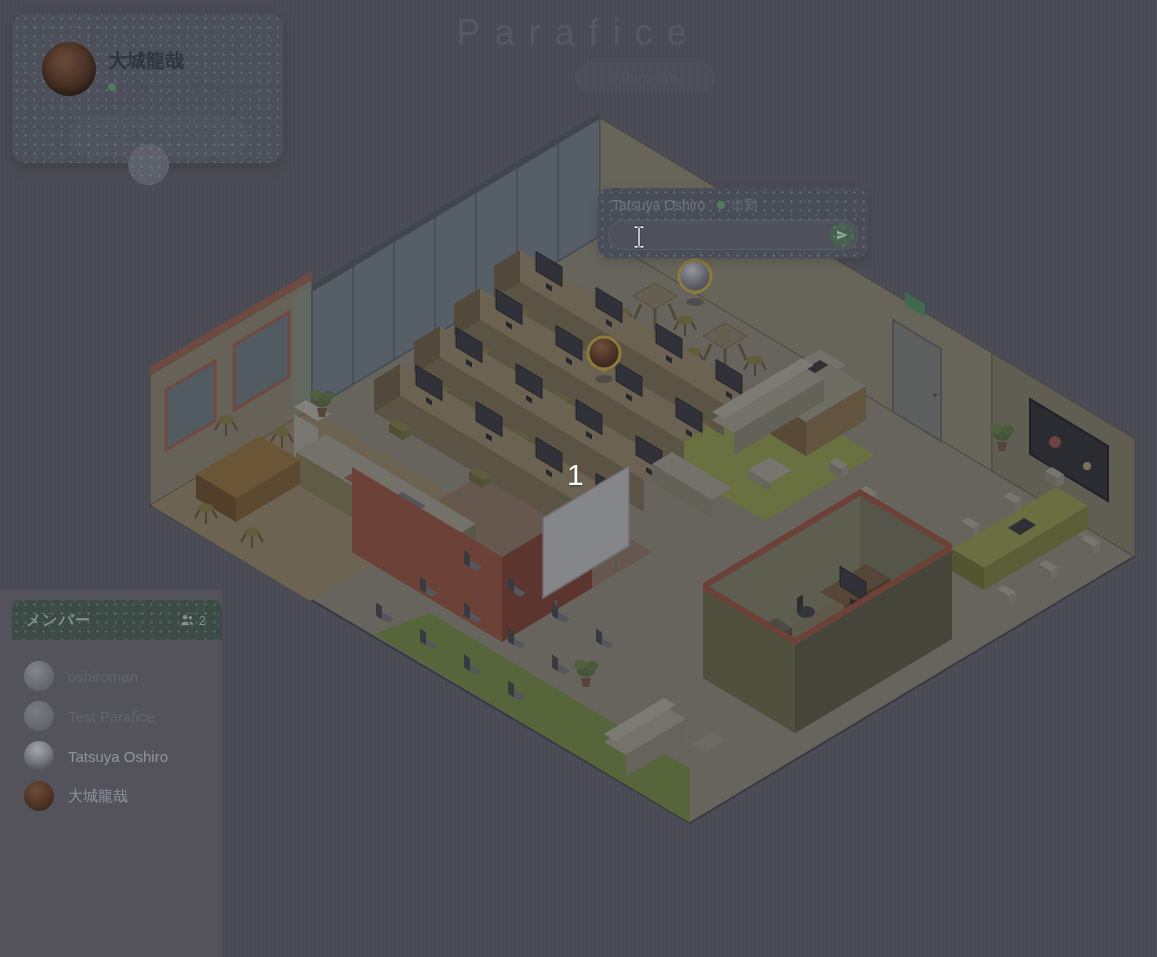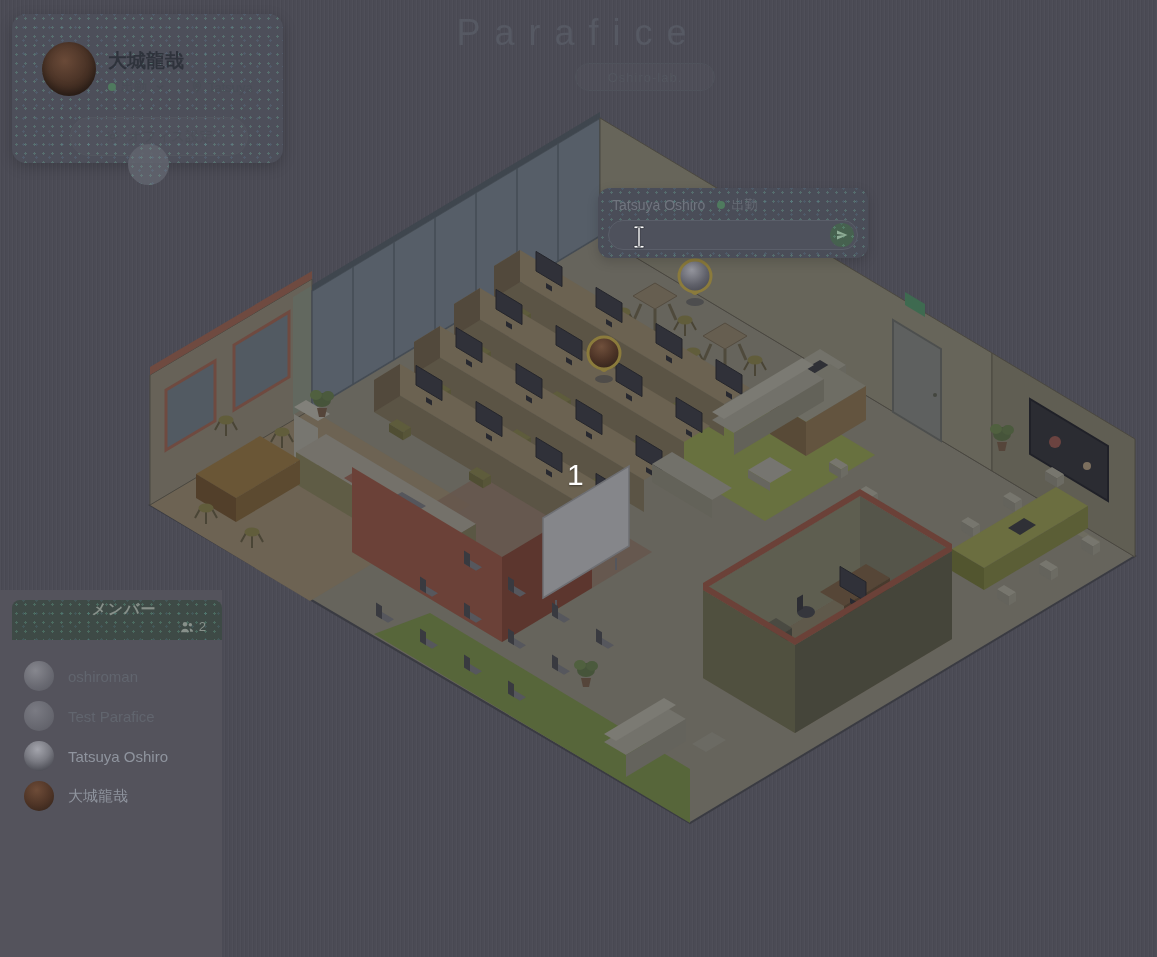--- a/index.html
+++ b/index.html
@@ -83,21 +83,21 @@
     display:flex;align-items:center;justify-content:center;padding:0;
   }
   
   .member-panel{
     position:absolute;left:0;top:590px;width:222px;height:367px;
     background-color:#54535c;
   }
   .m-header{
     position:absolute;left:12px;top:10px;width:210px;height:40px;
     border-radius:8px 8px 0 0;background-color:#3e4a46;
-    display:flex;align-items:center;color:#87908a;flex-direction:column;
+    display:flex;align-items:center;color:#87908a;
   }
   .m-header .title{font-size:15px;font-weight:bold;margin-left:14px;letter-spacing:1px;}
   .m-header .count-group{margin-left:auto;margin-right:16px;display:flex;align-items:center;gap:4px;font-size:13px;}
   .m-list{position:absolute;left:8px;top:66px;width:206px;}
   .m-row{height:40px;display:flex;align-items:center;gap:14px;padding-left:16px;cursor:pointer;}
   .m-avatar{width:30px;height:30px;border-radius:50%;flex:0 0 30px;}
   .av-1{background:radial-gradient(circle at 38% 32%, #8f9097, #6c6d75 60%, #5a5b63);opacity:.85;}
   .av-2{background:radial-gradient(circle at 38% 32%, #84858d, #6a6b73 65%, #5c5d65);opacity:.8;}
   .av-3{background:radial-gradient(circle at 45% 28%, #a3a4ac, #7a7b83 45%, #4e4f57 80%);}
   .av-4{background:radial-gradient(circle at 42% 30%, #6e4c38, #4e3426 55%, #2e2018);}

